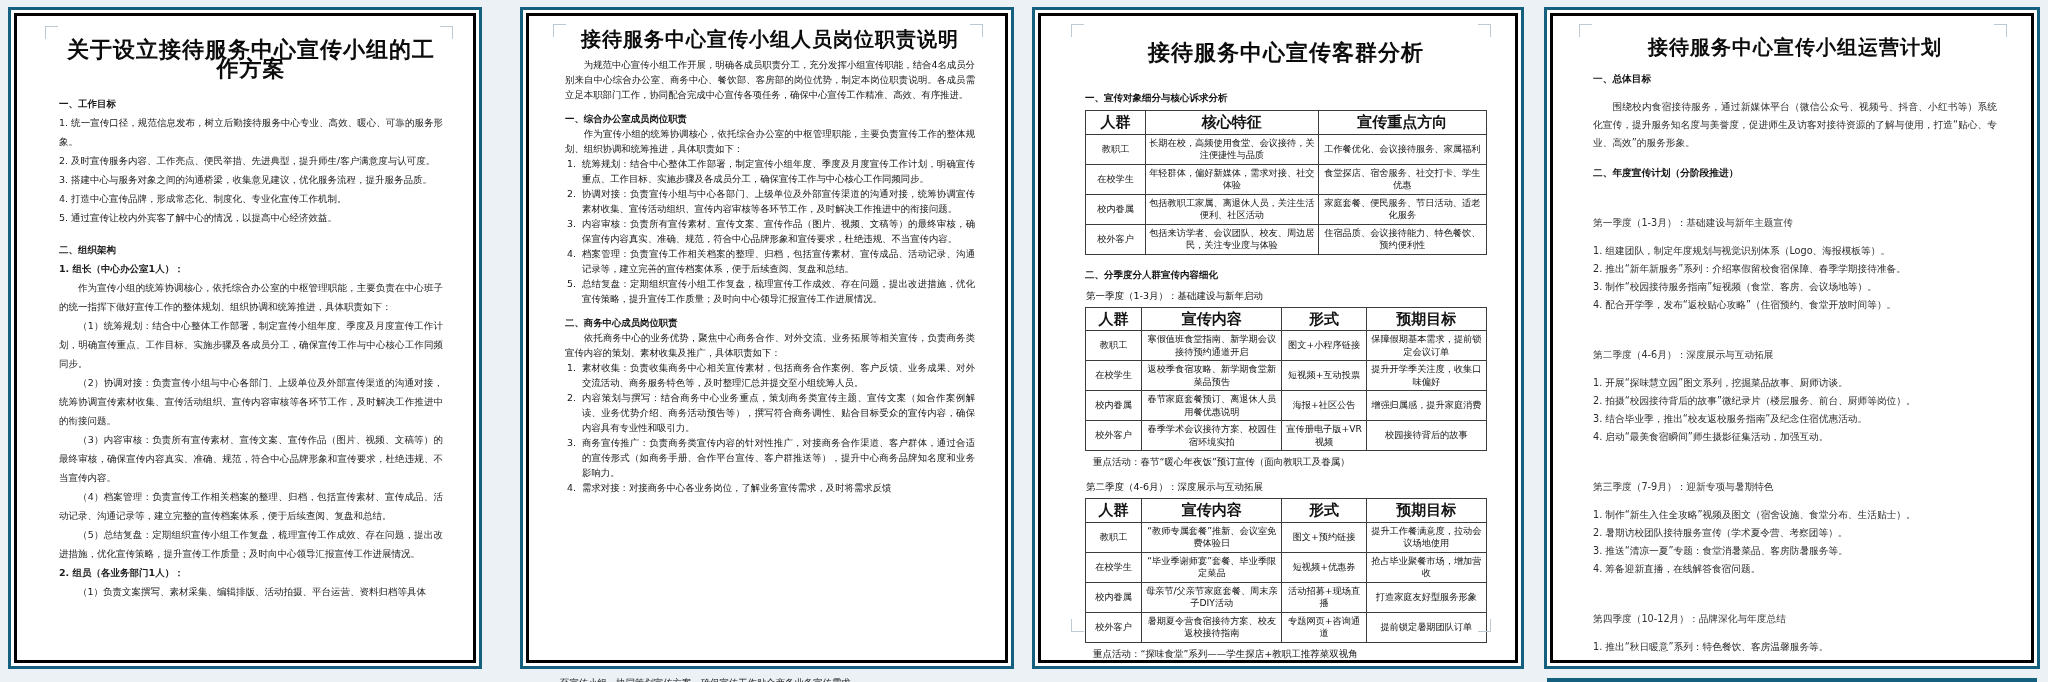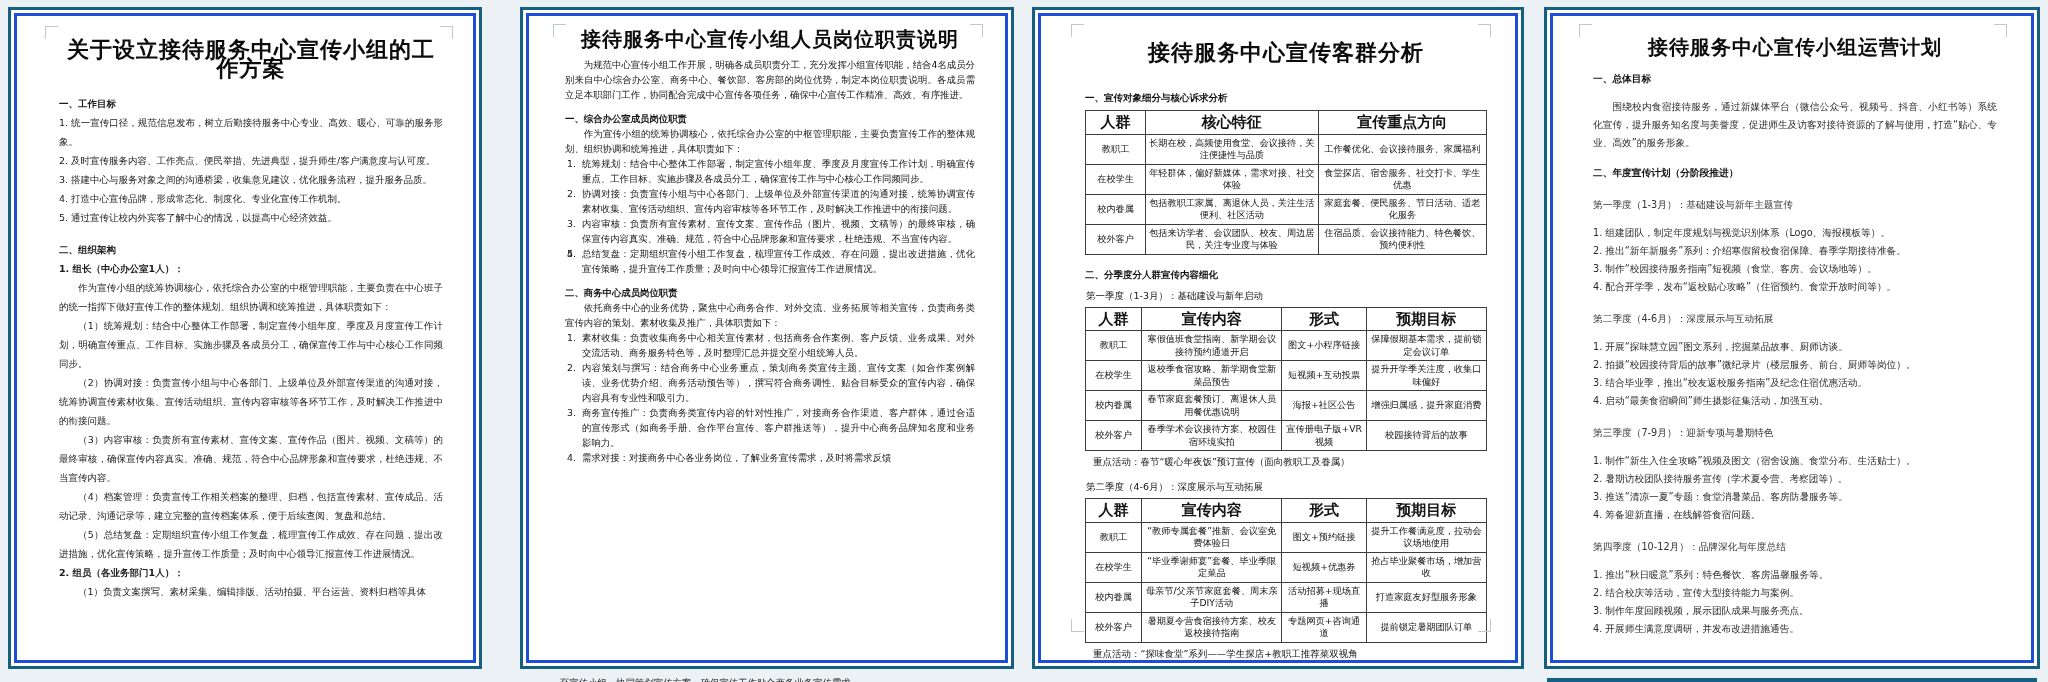--- a/index.html
+++ b/index.html
@@ -6,21 +6,21 @@
   body{
     width:2048px;height:682px;position:relative;overflow:hidden;
     background:#ecf1f5;
     font-family:"DejaVu Sans","Liberation Sans",sans-serif;
   }
   .page{
     position:absolute;top:7px;height:662px;background:#fff;
     border:3px solid #14607e;padding:3px;box-sizing:border-box;
   }
   .inner{
-    border:3px solid #1d4ed8;height:100%;box-sizing:border-box;
+    border:3px solid #000000;height:100%;box-sizing:border-box;
     overflow:hidden;position:relative;background:#fff;color:#1c1c1c;
   }
   
   .cm{position:absolute;width:12px;height:12px;border:0 solid #becad3;}
   .cm.tl{border-left-width:1px;border-top-width:1px;}
   .cm.tr{border-right-width:1px;border-top-width:1px;}
   .cm.bl{border-left-width:1px;border-bottom-width:1px;}
   .cm.br{border-right-width:1px;border-bottom-width:1px;}
 
   .title{text-align:center;font-weight:bold;color:#0c0c0c;letter-spacing:1px;}
@@ -63,21 +63,21 @@
   }
   th{font-weight:bold;padding:5px 2px;font-size:15px;}
 
   
   #p4{left:1544px;width:496px;}
   #p4 .content{padding:0 34px 0 40px;}
   #p4 .title{font-size:20px;margin:22px 0 14px;}
   .b4{font-size:9.7px;line-height:18px;text-align:justify;color:#2b2b2b;}
   .b4 .h{font-weight:bold;color:#111;margin:12px 0 10px;}
   .b4 .ind{text-indent:2em;}
-  .b4 .q{margin:14px 0 10px;color:#333;}
+  .b4 .q{margin:32px 0 10px;color:#333;}
   .b4 .it{margin:0;}
   .nextpage-line{position:absolute;left:1547px;width:490px;height:4px;background:#14607e;bottom:0;}
 </style>
 </head>
 <body>
 
 <div class="page" id="p1">
   <div class="inner">
     <span class="cm tl" style="top:10px;left:28px;"></span>
     <span class="cm tr" style="top:10px;right:20px;"></span>
@@ -130,20 +130,21 @@
             <span>协调对接：负责宣传小组与中心各部门、上级单位及外部宣传渠道的沟通对接，统筹协调宣传素材收集、宣传活动组织、宣传内容审核等各环节工作，及时解决工作推进中的衔接问题。</span>
           </div>
 
           <div class="li">
             <span class="n">3.</span>
             <span>内容审核：负责所有宣传素材、宣传文案、宣传作品（图片、视频、文稿等）的最终审核，确保宣传内容真实、准确、规范，符合中心品牌形象和宣传要求，杜绝违规、不当宣传内容。</span>
           </div>
 
           <div class="li">
             <span class="n">4.</span>
+            <span>档案管理：负责宣传工作相关档案的整理、归档，包括宣传素材、宣传成品、活动记录、沟通记录等，建立完善的宣传档案体系，便于后续查阅、复盘和总结。</span>
           </div>
 
           <div class="li">
             <span class="n">5.</span>
             <span>总结复盘：定期组织宣传小组工作复盘，梳理宣传工作成效、存在问题，提出改进措施，优化宣传策略，提升宣传工作质量；及时向中心领导汇报宣传工作进展情况。</span>
           </div>
         </div>
       <div class="h">二、商务中心成员岗位职责</div>
       <div class="ind">依托商务中心的业务优势，聚焦中心商务合作、对外交流、业务拓展等相关宣传，负责商务类宣传内容的策划、素材收集及推广，具体职责如下：</div>
       <div>

